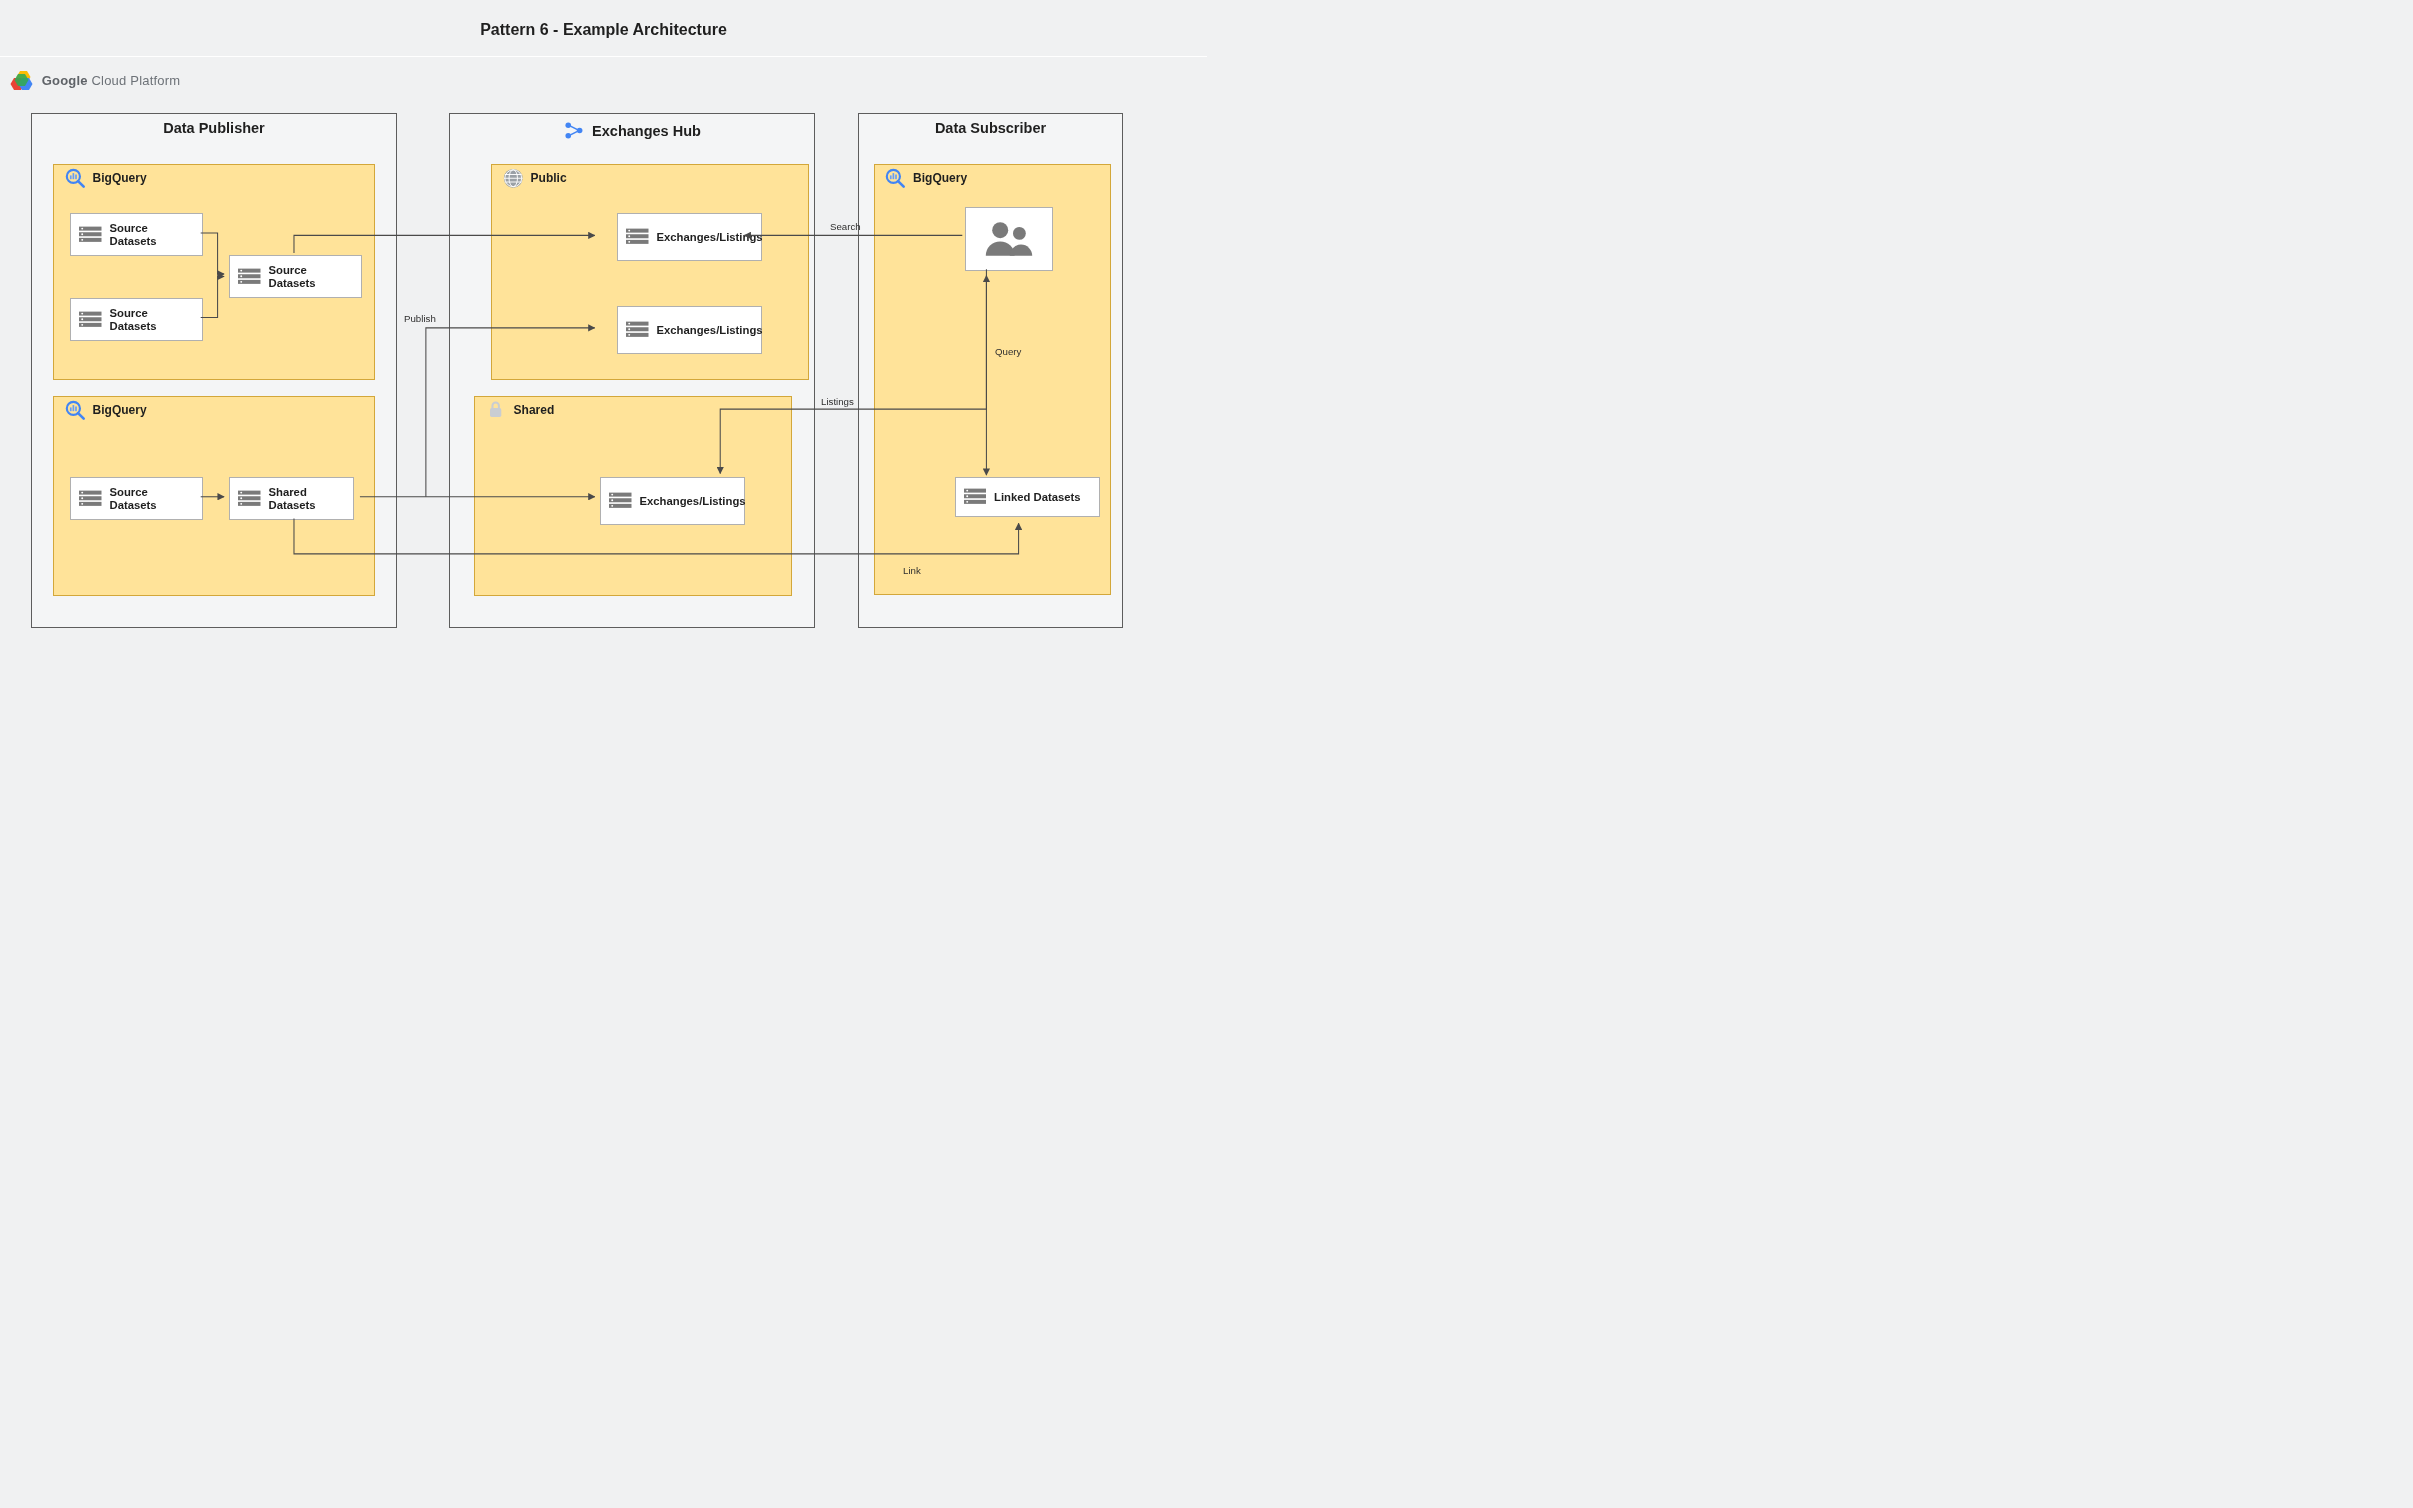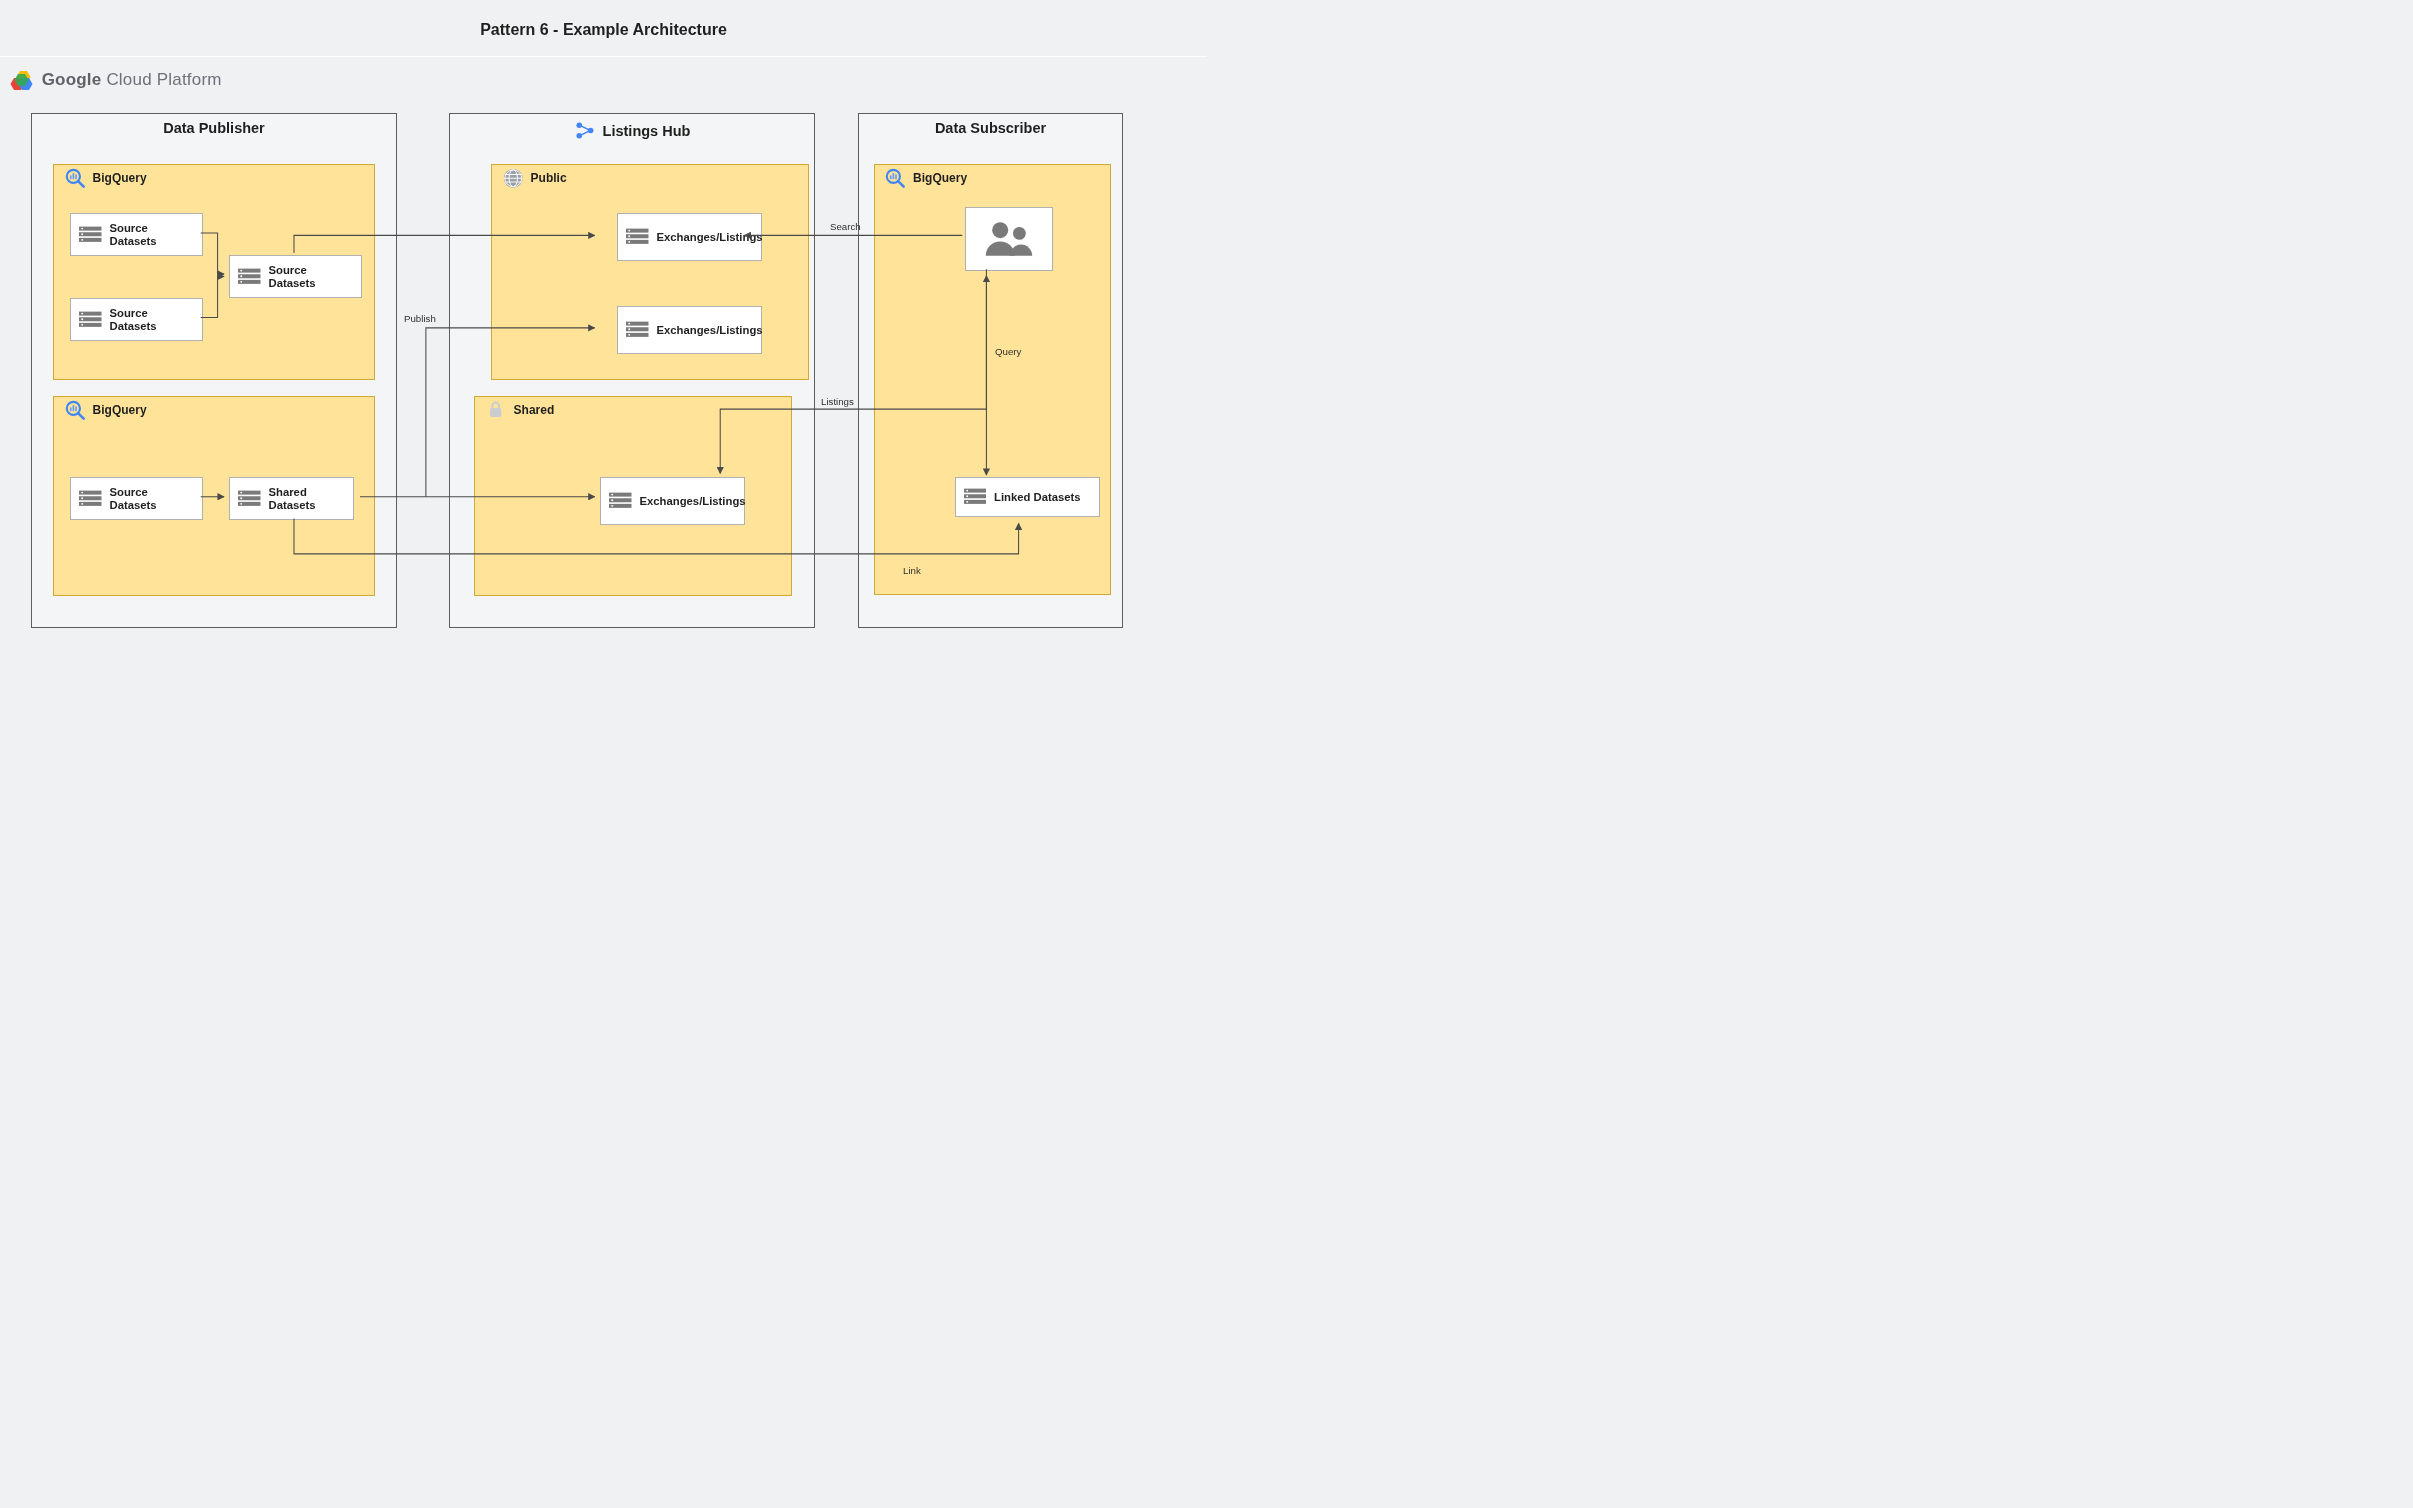--- a/index.html
+++ b/index.html
@@ -48,21 +48,21 @@
   }
   .platform-bar {
     position: absolute;
     left: 9.7px; top: 68px;
     display: flex;
     align-items: center;
     gap: 8px;
     color: #5f6368;
   }
   .platform-bar .logo-text {
-    font-size: 17px;
+    font-size: 13px;
     letter-spacing: 0.2px;
   }
   .platform-bar .logo-text .g-bold { font-weight: 600; color:#5f6368; }
   .platform-bar .logo-text .g-light { font-weight: 300; color:#6d7278; }
 
   
   .diagram {
     position: absolute;
     left: 31px; top: 113px;
     width: 1142px;
@@ -283,21 +283,21 @@
       <div class="box-title">
         <span class="hub-icon">
           <svg width="21" height="21" viewBox="0 0 24 24">
             <circle cx="6" cy="6" r="3.2" fill="#4285f4"></circle>
             <circle cx="6" cy="18" r="3.2" fill="#4285f4"></circle>
             <circle cx="19" cy="12" r="3.2" fill="#4285f4"></circle>
             <line x1="8.5" y1="7" x2="16.5" y2="11" stroke="#4285f4" stroke-width="1.8"></line>
             <line x1="8.5" y1="17" x2="16.5" y2="13" stroke="#4285f4" stroke-width="1.8"></line>
           </svg>
         </span>
-        <span>Listings Hub</span>
+        <span>Exchanges Hub</span>
       </div>
 
       <div class="sub" style="left:24px; top:50px; width:318px; height:216px;margin-left:17px;">
         <div class="sub-title">
           <span class="icon-bg globe-icon">
             <svg width="22.5" height="22.5" viewBox="0 0 24 24">
               <circle cx="12" cy="12" r="10" fill="#9aa0a6"></circle>
               <circle cx="12" cy="12" r="9" fill="none" stroke="#fff" stroke-width="1"></circle>
               <ellipse cx="12" cy="12" rx="4.5" ry="9" fill="none" stroke="#fff" stroke-width="1"></ellipse>
               <line x1="3" y1="8" x2="21" y2="8" stroke="#fff" stroke-width="1"></line>

